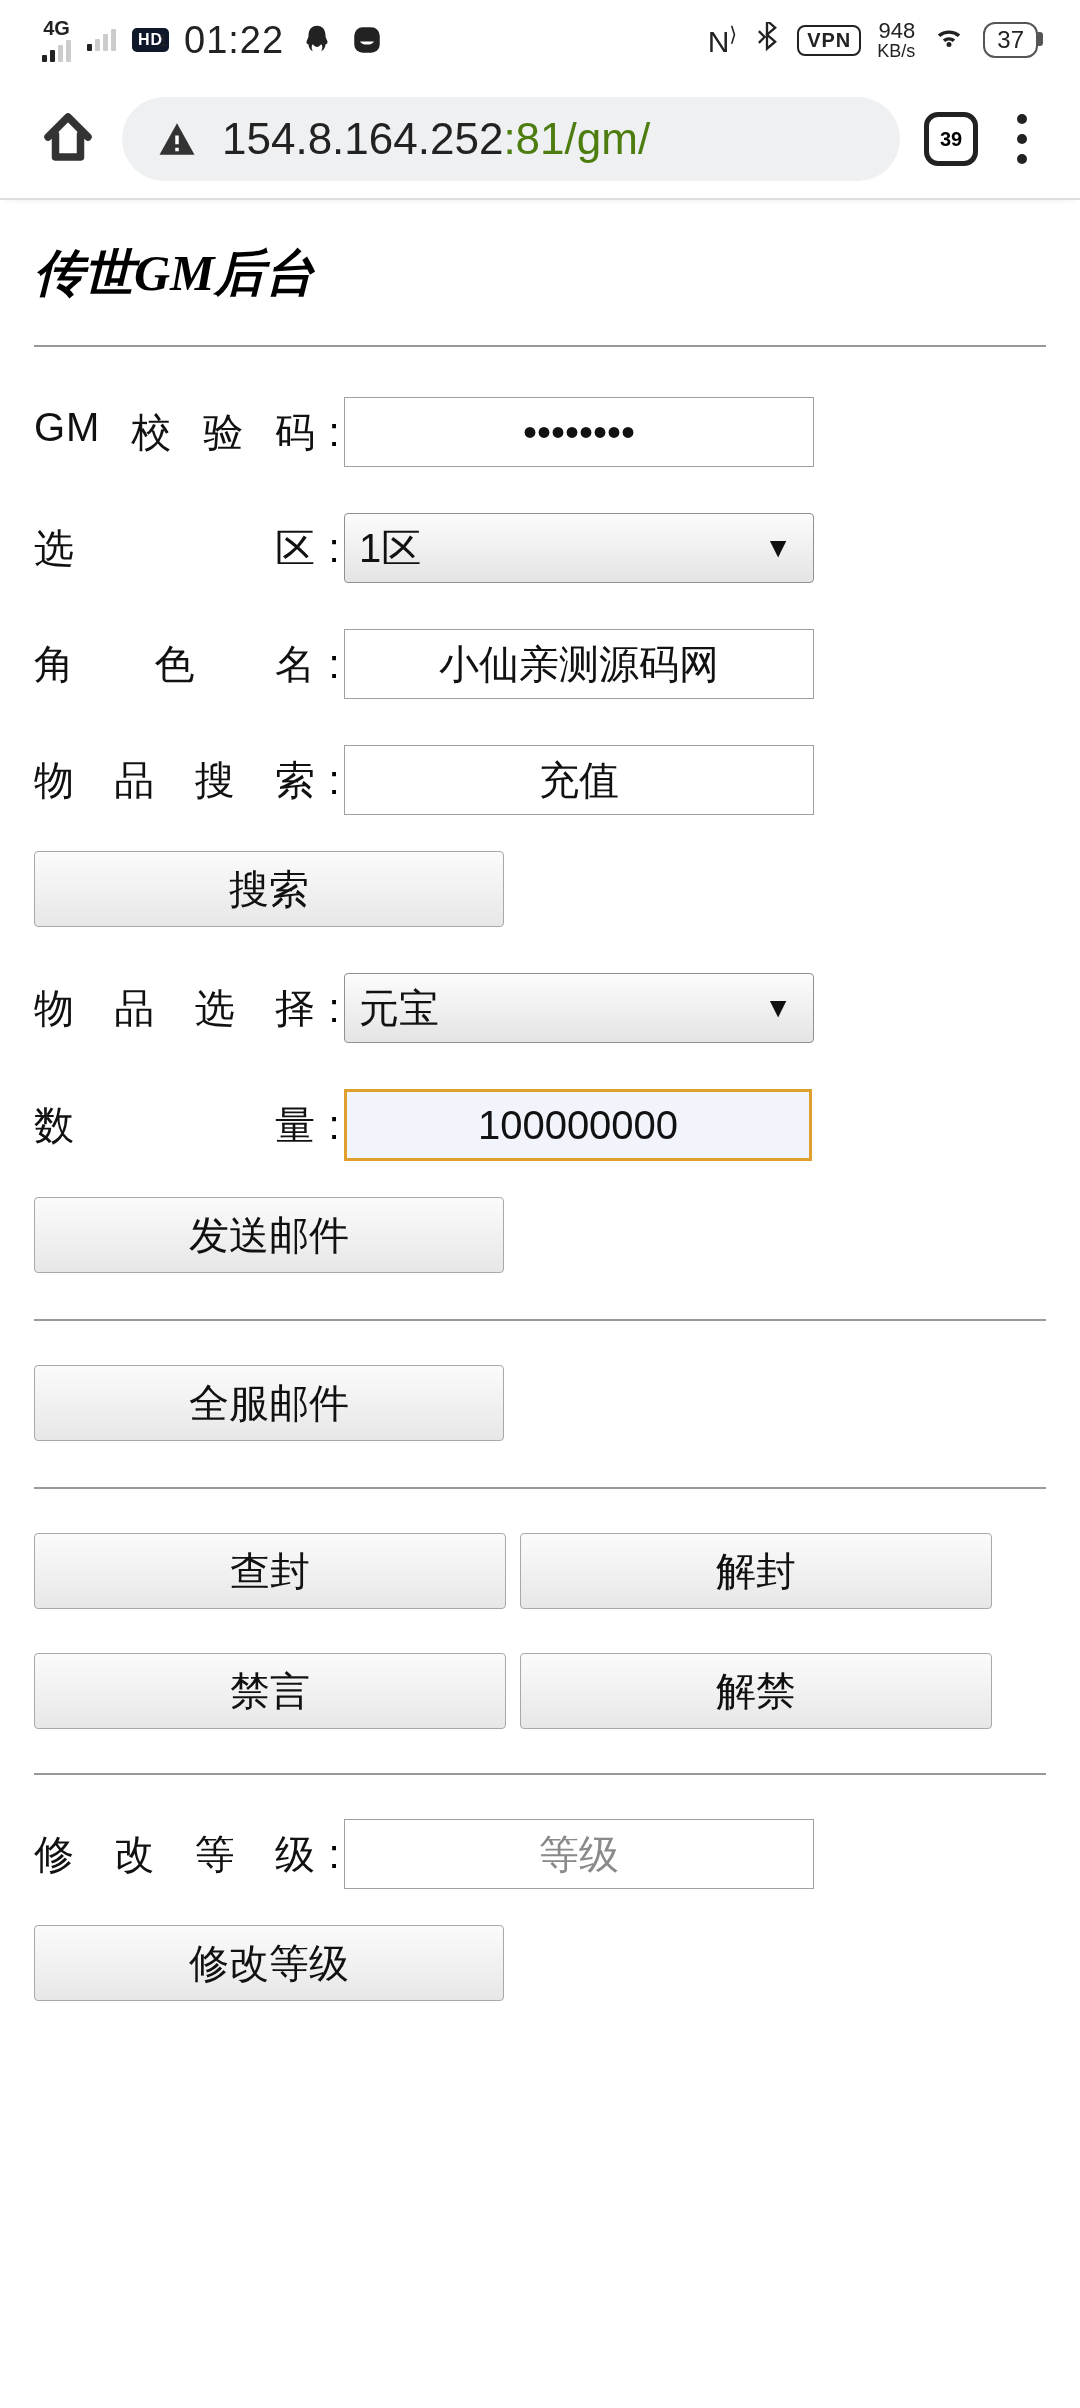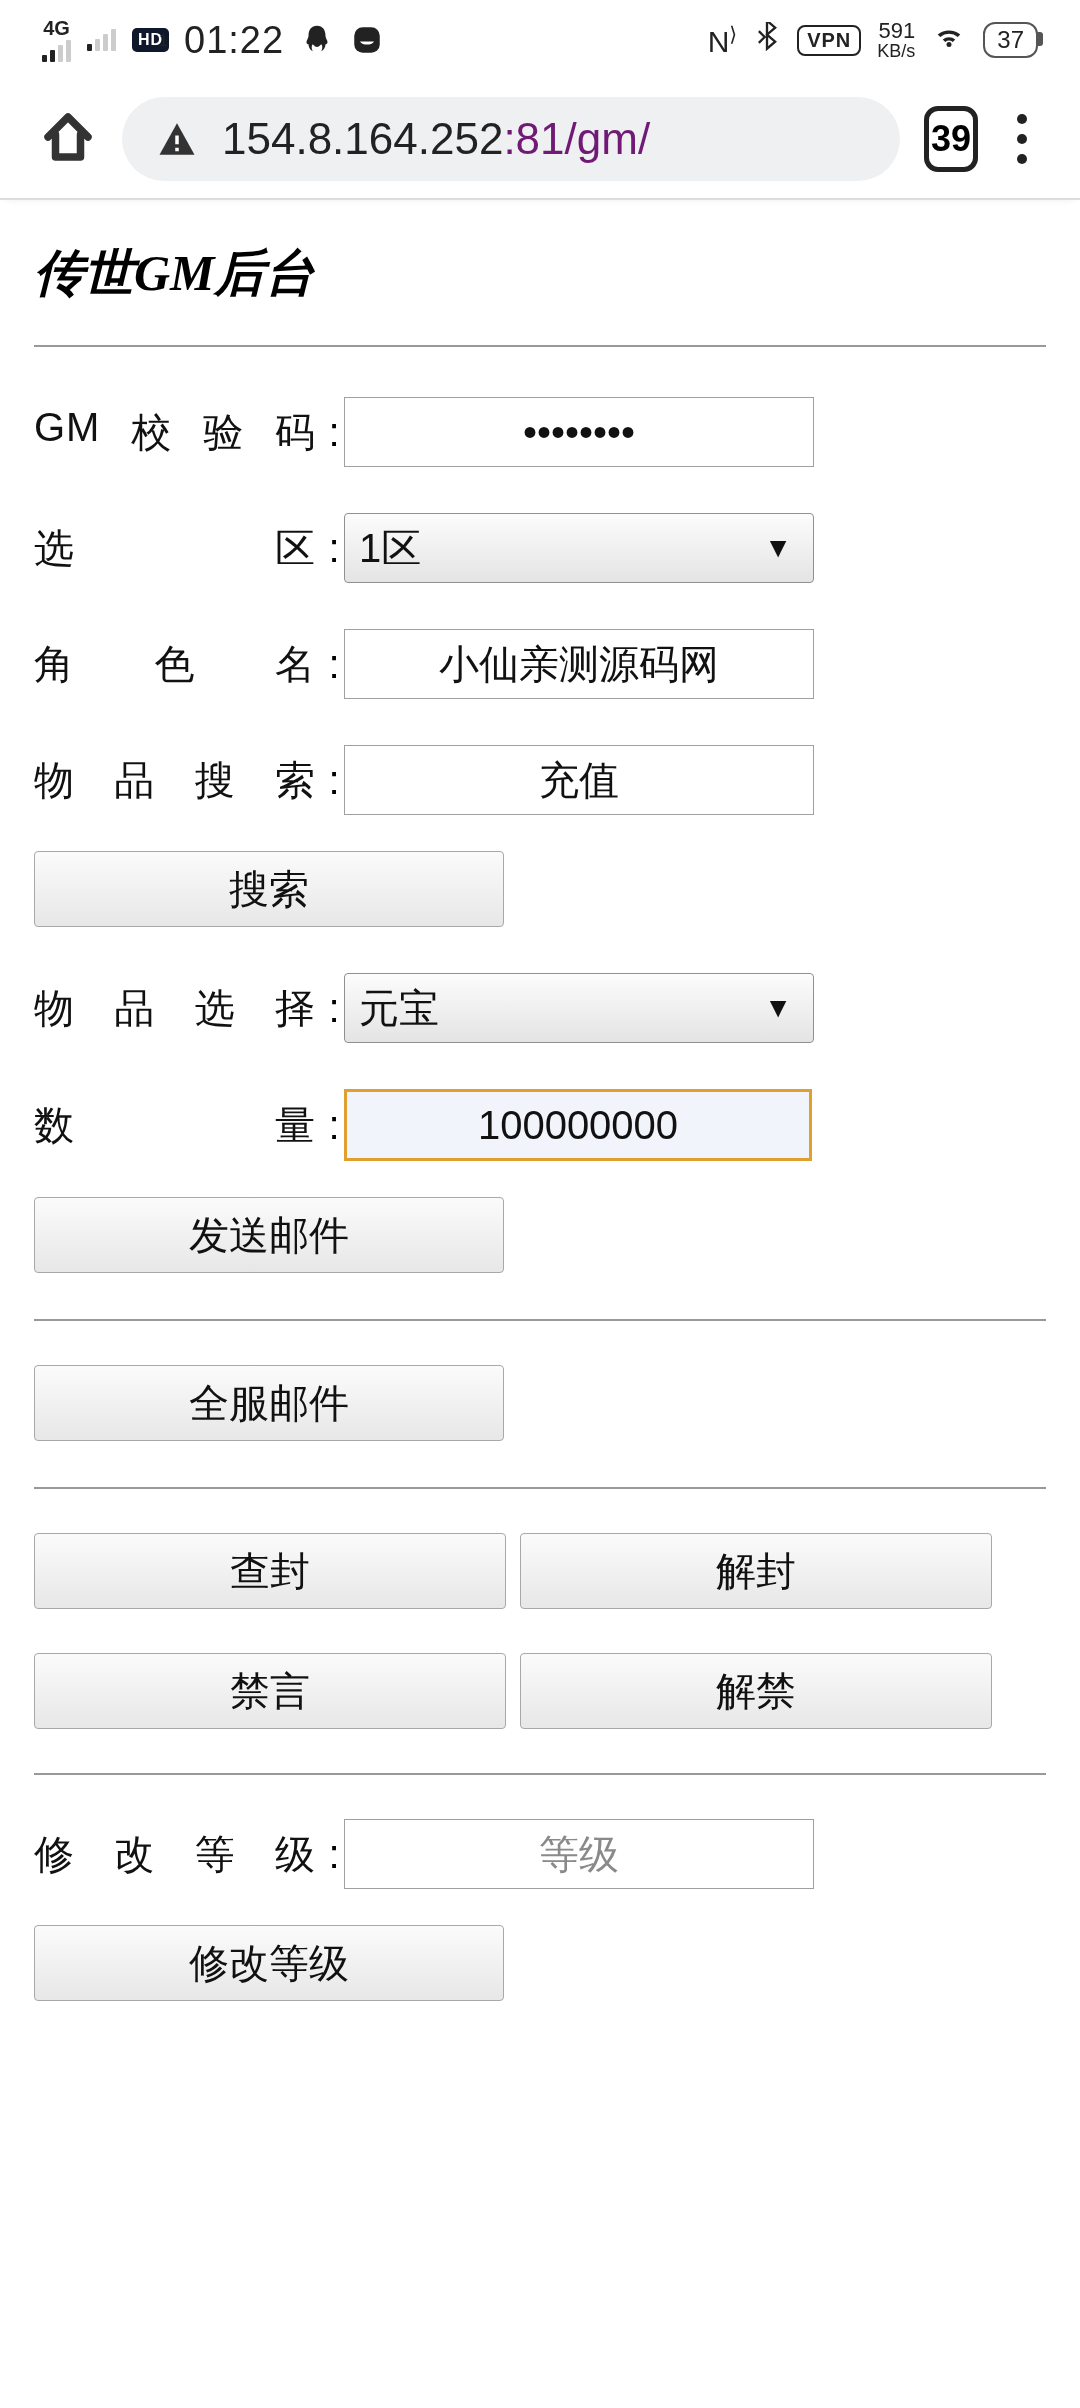--- a/index.html
+++ b/index.html
@@ -29,22 +29,22 @@
 .batt::after { content:""; position:absolute; right:-7px; top:8px; width:5px; height:14px; background:#555; border-radius:0 3px 3px 0; }
 
 
 .browser-bar { height: 120px; display:flex; align-items:center; gap:24px; padding:0 38px; border-bottom:2px solid #ddd; box-shadow: 0 4px 8px -6px rgba(0,0,0,.12); position:relative; }
 .home-btn svg { width:60px; height:60px; fill:none; stroke:#333; stroke-width:6; }
 .omnibox { flex:1; height:84px; background:#eef0f2; border-radius:42px; display:flex; align-items:center; padding:0 34px; gap:24px; min-width:0; }
 .secure-ico { width:42px; height:42px; flex:0 0 auto; }
 .secure-ico svg { width:100%; height:100%; }
 .url-text { font-size:44px; color:#444; white-space:nowrap; overflow:hidden; text-overflow:clip; flex:1; }
 .url-text .host { color:#222; }
-.url-text .rest { color:#701a75; }
-.tab-count { width:54px; height:66px; border:5px solid #222; border-radius:14px; display:flex; align-items:center; justify-content:center; font-size:36px; font-weight:600; }
+.url-text .rest { color:#4d7c0f; }
+.tab-count { width:54px; height:54px; border:5px solid #222; border-radius:14px; display:flex; align-items:center; justify-content:center; font-size:20px; font-weight:600; }
 .menu-dots { width:40px; display:flex; flex-direction:column; align-items:center; gap:10px; }
 .menu-dots span { width:10px; height:10px; background:#222; border-radius:50%; }
 
 
 .page { padding: 40px 34px 0; }
 .page h2 { font-size:50px; font-style:italic; font-weight:700; margin-bottom:38px; font-family: "Times New Roman", SimSun, serif; }
 .page hr { border:none; border-top:2px solid #999; margin:26px 0 50px; }
 .page hr.section { margin:36px 0 44px; }
 
 .form-row { display:flex; align-items:center; margin-bottom:46px; }
@@ -110,21 +110,21 @@
           <rect x="3" y="3" width="18" height="18" rx="6"></rect>
           <path d="M7 13c2 3 8 3 10 0" fill="#fff"></path>
         </svg></span>
   </div>
   <div class="sb-right">
     <span class="nfc"><span>N</span><span style="font-size:20px;vertical-align:super">⟩</span></span>
     <span class="bt"><svg viewBox="0 0 24 24">
           <path d="M12 2v20l7-6-7-6 7-6-7-6zM5 7l5 5-5 5" fill="none" stroke="#222" stroke-width="2"></path>
         </svg></span>
     <span class="vpn-badge">VPN</span>
-    <span class="kbps"><span class="n">591</span><br><span>KB/s</span></span>
+    <span class="kbps"><span class="n">948</span><br><span>KB/s</span></span>
     <span class="wifi"><svg viewBox="0 0 24 24">
           <path d="M12 20a2 2 0 100-4 2 2 0 000 4zm-5-6a8 8 0 0110 0l-2 2a5 5 0 00-6 0zm-4-4a14 14 0 0118 0l-2 2a11 11 0 00-14 0z"></path>
         </svg></span>
     <span class="batt">37</span>
   </div>
 </div>
 
 <div class="browser-bar">
   <span class="home-btn">
     <svg viewBox="0 0 48 48">

